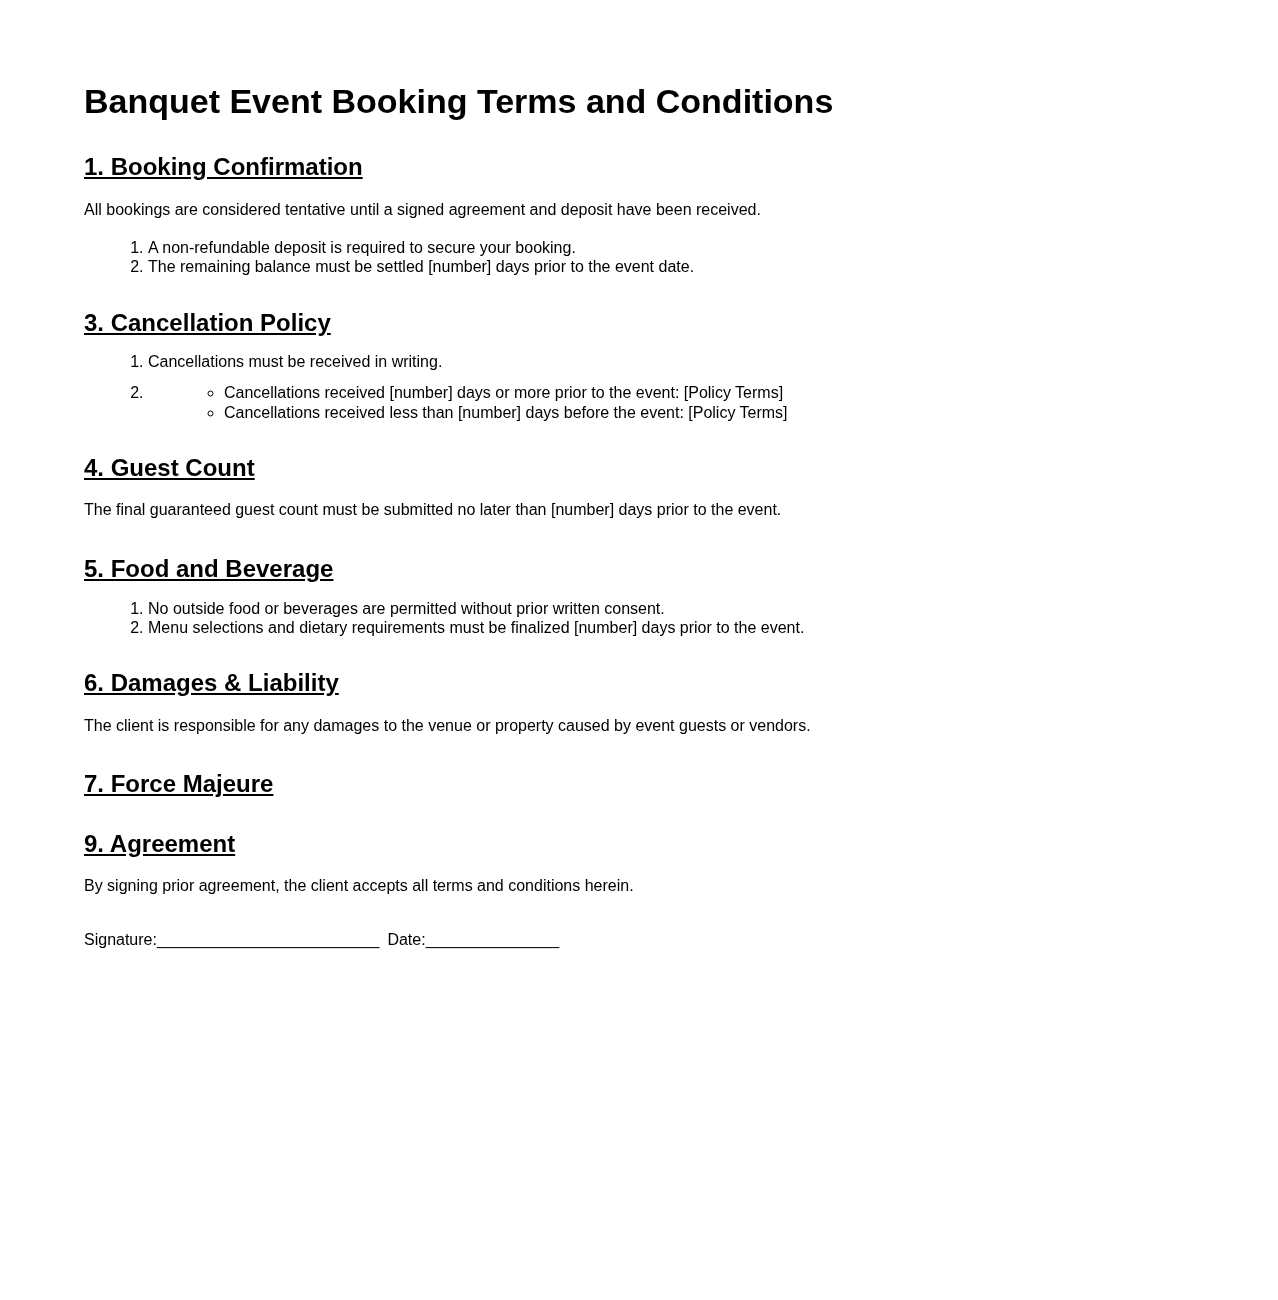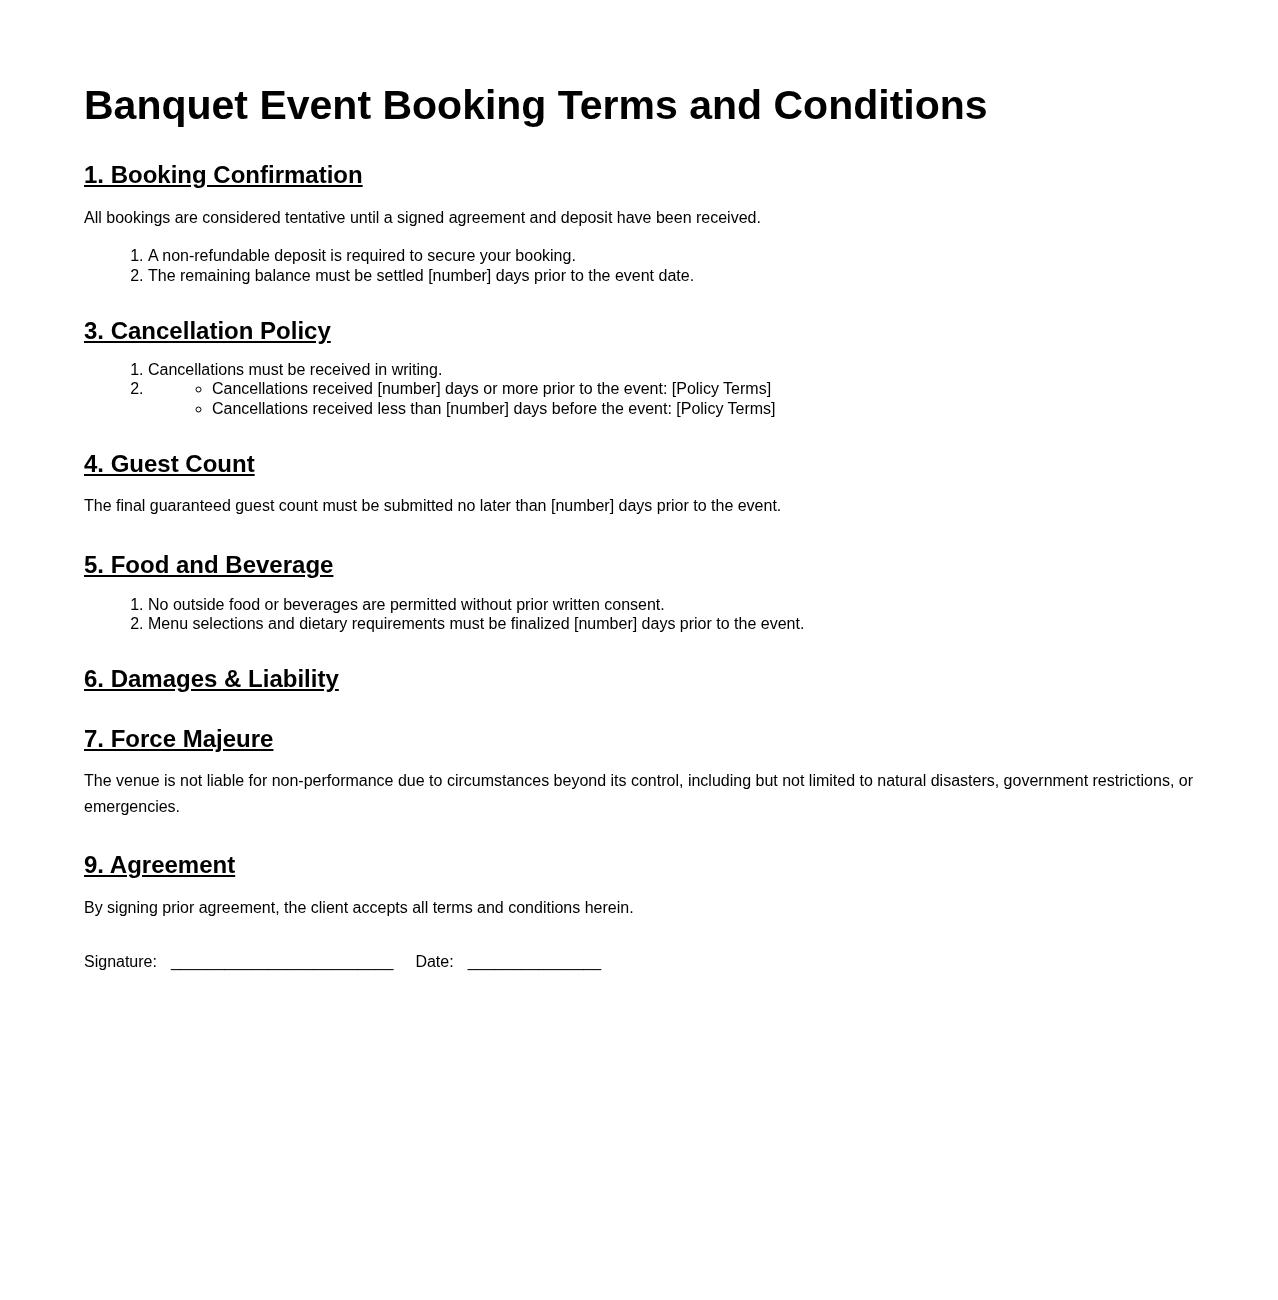--- a/index.html
+++ b/index.html
@@ -12,21 +12,21 @@
     height: 1300px;
     box-sizing: border-box;
     background: #ffffff;
     color: #000000;
     font-family: "Liberation Sans", sans-serif;
     font-size: 16px;
     padding: 62px 84px 40px 84px;
     overflow: hidden;
   }
   h1 {
-    font-size: 41px;
+    font-size: 34px;
     font-weight: bold;
     line-height: 1.15;
     margin: 20px 0 10px 0;
   }
   h2 {
     font-size: 24px;
     font-weight: bold;
     line-height: 1.15;
     margin: 32px 0 16px 0;
     text-decoration: underline;
@@ -38,32 +38,32 @@
   ol {
     margin: 14px 0;
     padding-left: 64px;
     list-style-type: decimal;
   }
   li {
     line-height: 1.2;
   }
   li ul {
     list-style-type: circle;
-    margin: 0;
+    margin: 12px;
     padding-left: 64px;
   }
   .u {
     text-align: center;
   }
   .signature-row {
     margin-top: 28px;
     line-height: 1.6;
     white-space: nowrap;
   }
-  .sig-blank { margin: 0 14px; }
+  .sig-blank { margin: 0 0; }
   .sig-date-label { margin-left: 8px; }
 </style>
 </head>
 <body>
 
 <div class="page">
 
   <h1>Banquet Event Booking Terms and Conditions</h1>
 
   <section>
@@ -100,25 +100,25 @@
   <section>
     <h2>5. Food and Beverage</h2>
     <ol>
       <li><span>No outside food or beverages are permitted without prior written consent.</span></li>
       <li><span>Menu selections and dietary requirements must be finalized [</span><span class="u">number</span><span>] days prior to the event.</span></li>
     </ol>
   </section>
 
   <section>
     <h2>6. Damages &amp; Liability</h2>
+    <p><span>The client is responsible for any damages to the venue or property caused by event guests or vendors.</span></p>
   </section>
 
   <section>
     <h2>7. Force Majeure</h2>
-    <p><span>The venue is not liable for non-performance due to circumstances beyond its control, including but not limited to natural disasters, government restrictions, or emergencies.</span></p>
   </section>
 
 
   <section>
     <h2>9. Agreement</h2>
     <p><span>By signing prior agreement, the client accepts all terms and conditions herein.</span></p>
   </section>
 
   <p class="signature-row">
     <span>Signature:</span><span class="sig-blank">_________________________</span><span class="sig-date-label">Date:</span><span class="sig-blank">_______________</span>

